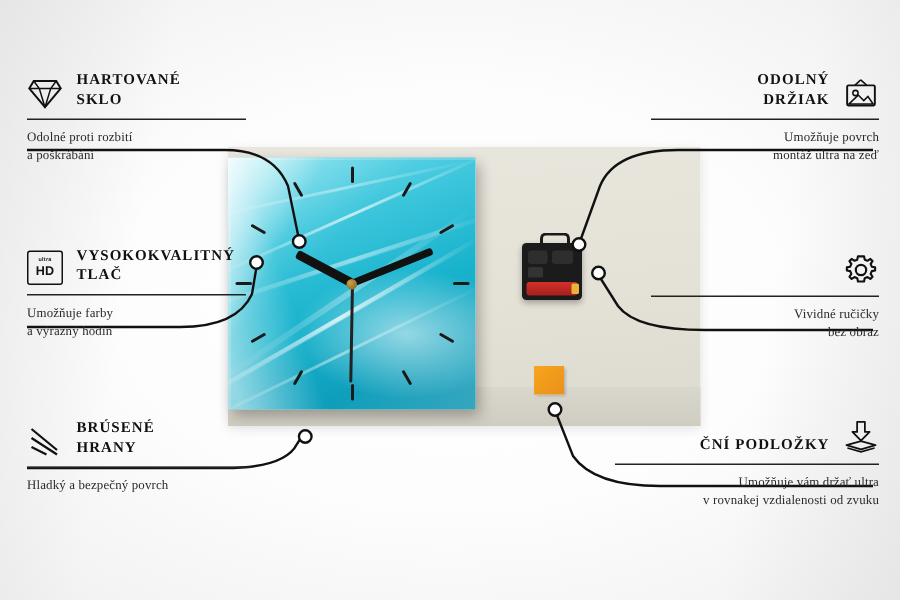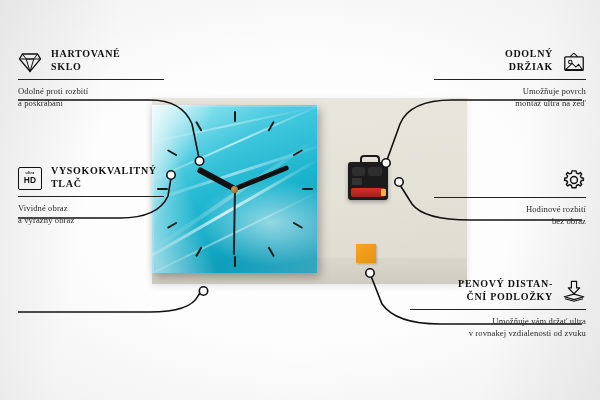--- a/index.html
+++ b/index.html
@@ -219,25 +219,42 @@
           <span class="h">HD</span>
         </span>
       </span>
       <span class="ttl">
         <span>VYSOKOKVALITNÝ</span><br>
         <span>TLAČ</span>
       </span>
     </div>
     <div class="rule"></div>
     <div class="desc">
-      <span>Vividné obraz</span><br>
-      <span>a výrazný obraz</span>
-    </div>
-  </div>
-
+      <span>Umožňuje farby</span><br>
+      <span>a výrazný hodin</span>
+    </div>
+  </div>
+
+  <div class="feat left" id="f-edge">
+    <div class="head">
+      <span class="ico">
+        <svg width="24" height="22" viewBox="0 0 24 22">
+            <path d="M3 3 L20 17 M3 9 L20 20 M3 15 L13 20" fill="none" stroke="#111" stroke-width="1.5"></path>
+          </svg>
+      </span>
+      <span class="ttl">
+        <span>BRÚSENÉ</span><br>
+        <span>HRANY</span>
+      </span>
+    </div>
+    <div class="rule"></div>
+    <div class="desc">
+      <span>Hladký a bezpečný povrch</span>
+    </div>
+  </div>
 
   <div class="feat right" id="f-holder">
     <div class="head">
       <span class="ttl">
         <span>ODOLNÝ</span><br>
         <span>DRŽIAK</span>
       </span>
       <span class="ico">
         <svg width="26" height="22" viewBox="0 0 26 22">
             <path d="M12.8 1.5 L8.5 5.5 M12.8 1.5 L17.2 5.5" stroke="#111" stroke-width="1.1" fill="none"></path>
@@ -258,29 +275,29 @@
     <div class="head">
       <span class="ico">
         <svg width="25" height="24" viewBox="0 0 25 24">
             <path d="M12.5 2.5 l2.1.0 .5 2.3 1.9.8 2-1.3 1.5 1.5 -1.3 2 .8 1.9 2.3.5 0 2.1 -2.3.5 -.8 1.9 1.3 2 -1.5 1.5 -2-1.3 -1.9.8 -.5 2.3 -2.1 0 -2.1 0 -.5-2.3 -1.9-.8 -2 1.3 -1.5-1.5 1.3-2 -.8-1.9 -2.3-.5 0-2.1 2.3-.5 .8-1.9 -1.3-2 1.5-1.5 2 1.3 1.9-.8 .5-2.3 z" fill="none" stroke="#111" stroke-width="1.5" stroke-linejoin="round"></path>
             <circle cx="12.5" cy="12" r="3.6" fill="none" stroke="#111" stroke-width="1.5"></circle>
           </svg>
       </span>
     </div>
     <div class="rule"></div>
     <div class="desc">
-      <span>Hodinové rozbití</span><br>
+      <span>Vividné ručičky</span><br>
       <span>bez obraz</span>
     </div>
   </div>
 
   <div class="feat right" id="f-foam">
     <div class="head">
       <span class="ttl">
-        <span>PENOVÝ DISTAN-</span><br>
+        <br>
         <span>ČNÍ PODLOŽKY</span>
       </span>
       <span class="ico">
         <svg width="26" height="24" viewBox="0 0 26 24">
             <path d="M10.2 1.5 h5.6 v7.2 h3.4 L13 15 L6.8 8.7 h3.4 z" fill="none" stroke="#111" stroke-width="1.3" stroke-linejoin="round"></path>
             <path d="M13 15.4 L23.5 18.2 L13 21.3 L2.5 18.2 Z" fill="none" stroke="#111" stroke-width="1.3" stroke-linejoin="round"></path>
             <path d="M3.2 20.3 L13 23.1 L22.8 20.3" fill="none" stroke="#111" stroke-width="1.2"></path>
           </svg>
       </span>
     </div>

